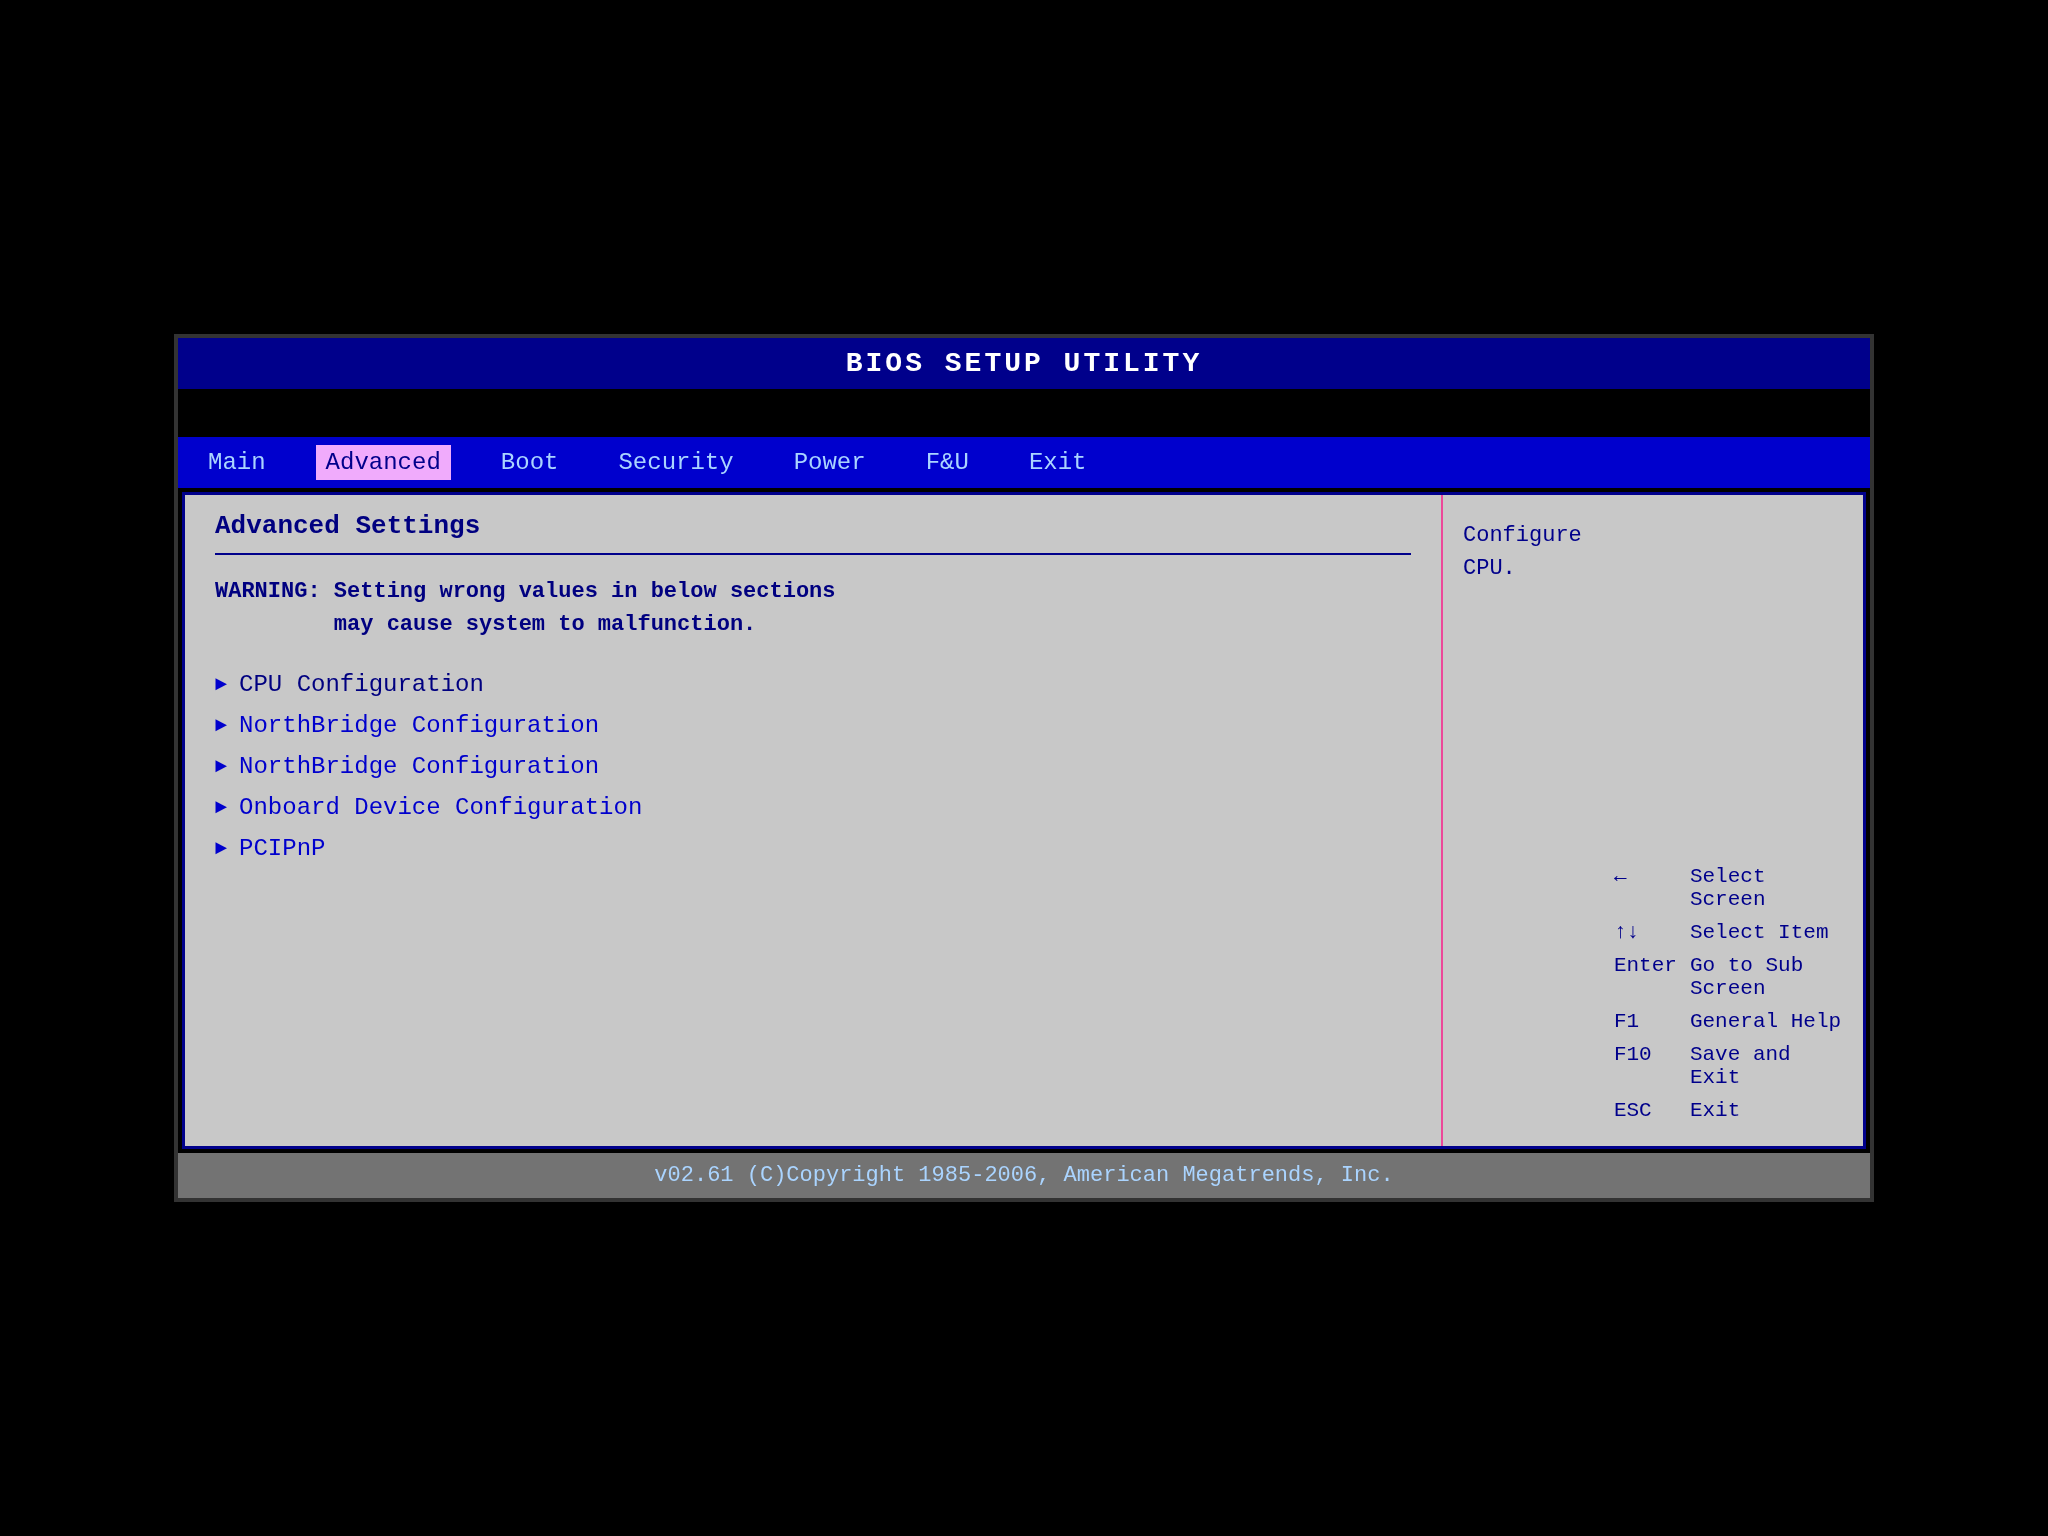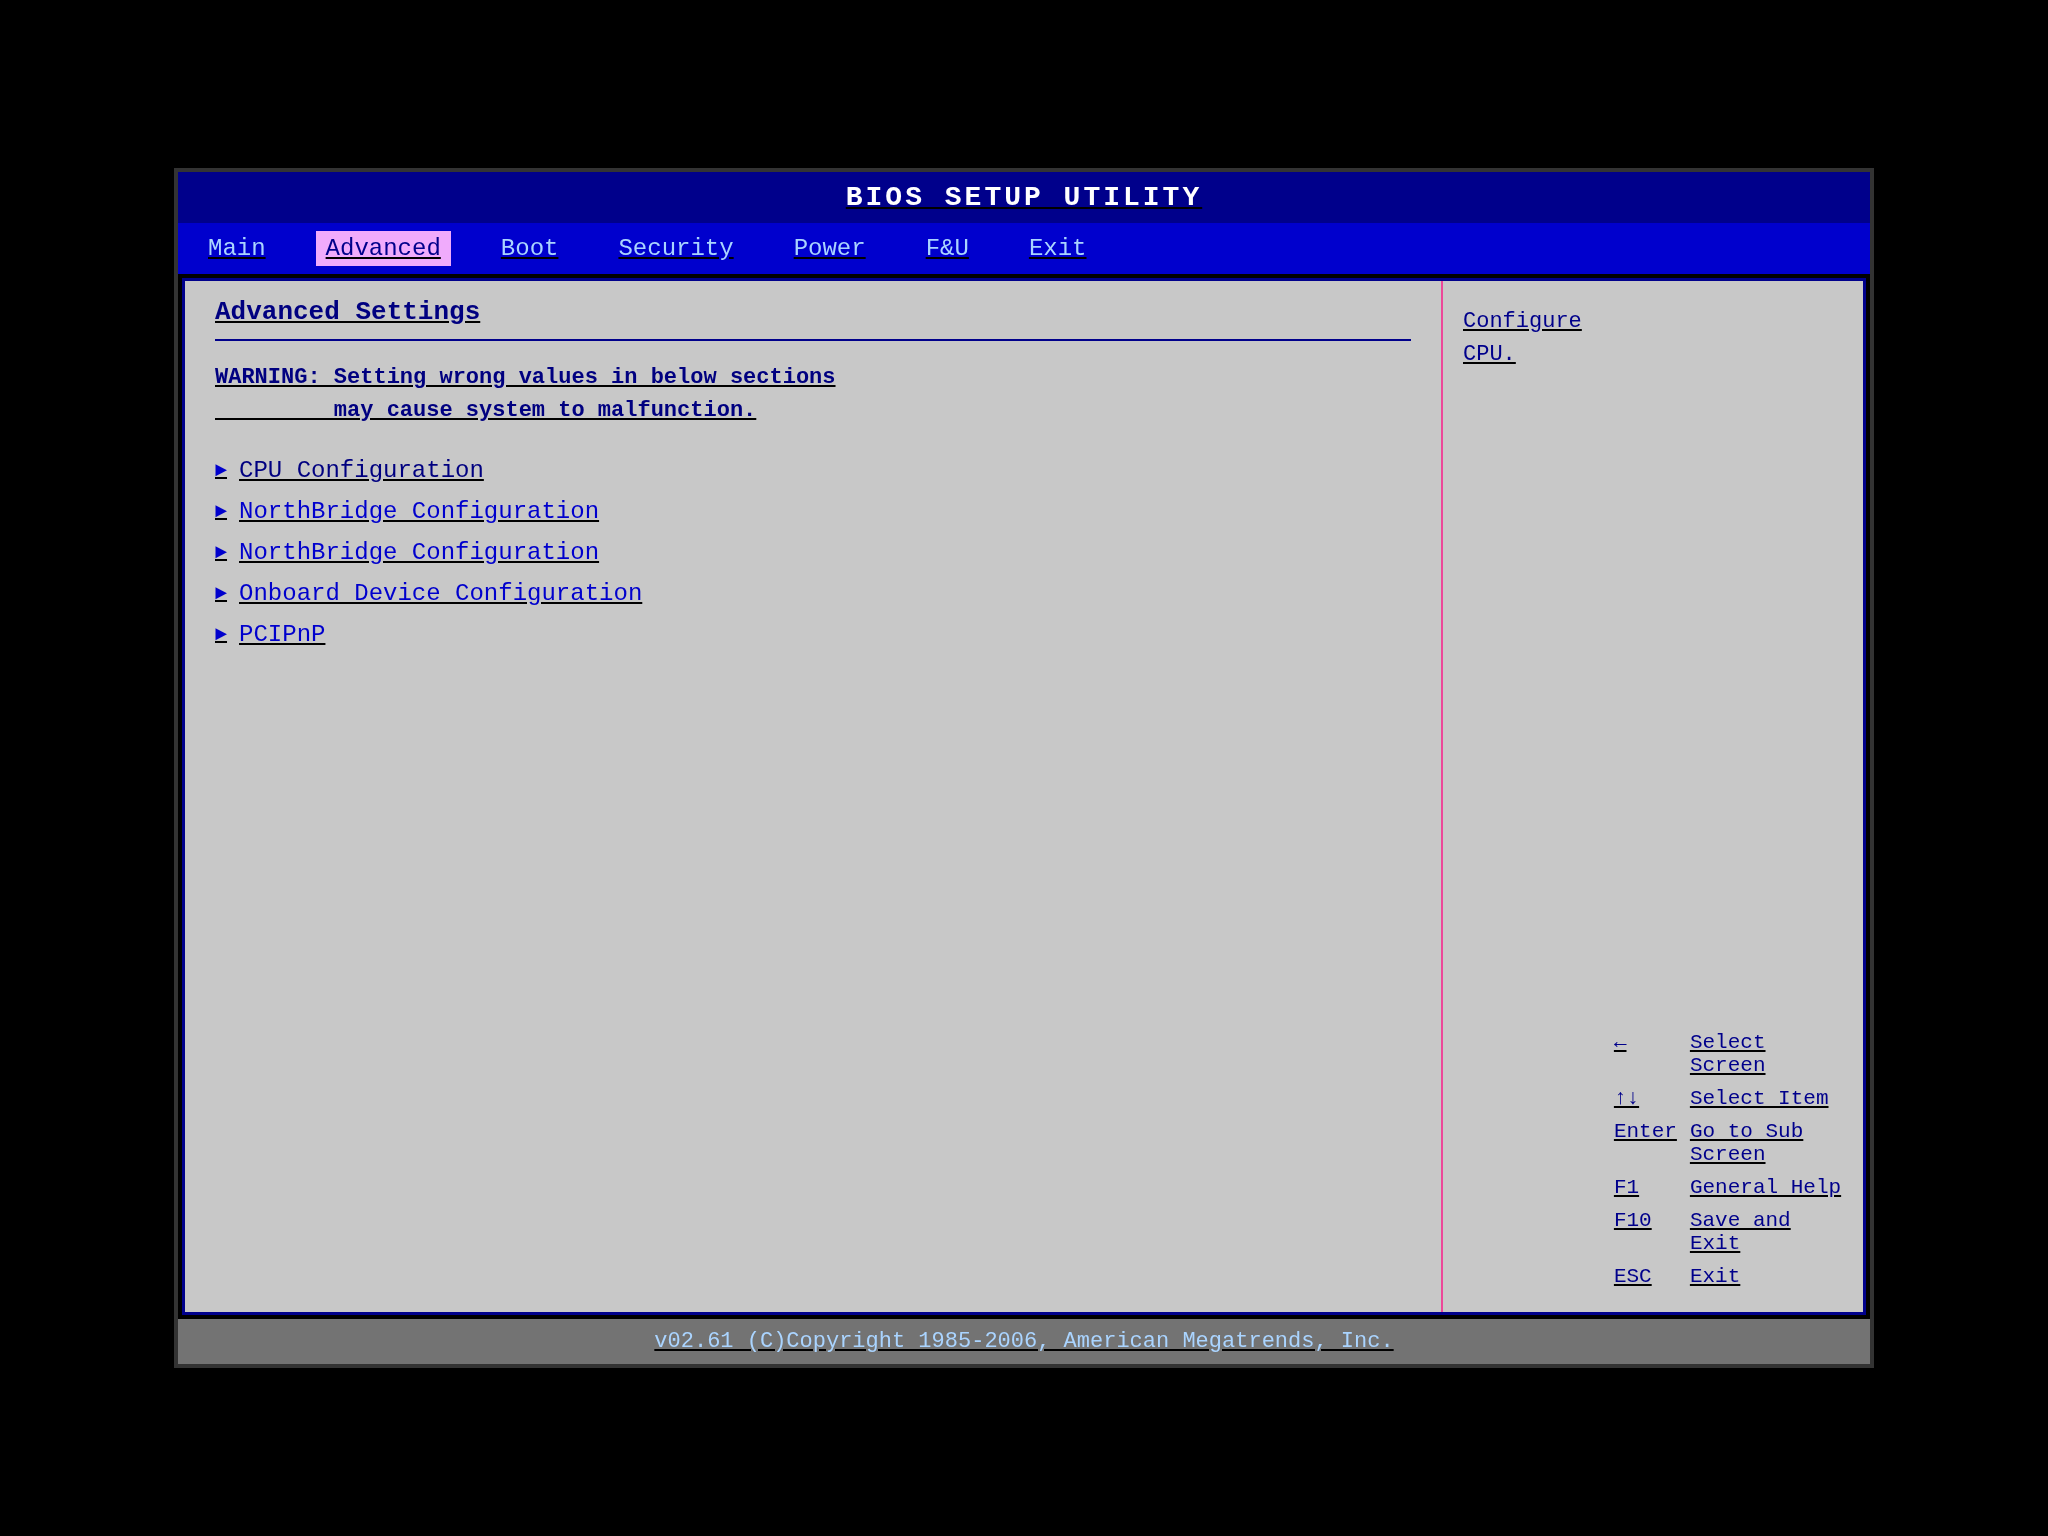--- a/index.html
+++ b/index.html
@@ -14,46 +14,46 @@
       justify-content: center;
       align-items: center;
       width: 2048px;
       height: 1536px;
       font-family: 'Courier New', Courier, monospace;
       overflow: hidden;
     }
 
     .screen {
       width: 1700px;
-      height: 1200px;
+      height: 868px;
       background-color: #000;
       display: flex;
       flex-direction: column;
       border: 4px solid #333;
-      text-decoration: underline;
     }
 
     
     .title-bar {
       background-color: #00008b;
       color: #fff;
       text-align: center;
       padding: 10px 0;
       font-size: 28px;
       font-weight: bold;
       letter-spacing: 3px;
     }
 
     
     .menu-bar {
       background-color: #0000cd;
       display: flex;
       align-items: center;
       padding: 8px 20px;
       gap: 40px;
+      margin-top: 48px;
     }
 
     .menu-item {
       color: #aad4ff;
       font-size: 24px;
       padding: 4px 10px;
       cursor: pointer;
       font-family: 'Courier New', Courier, monospace;
     }
 

